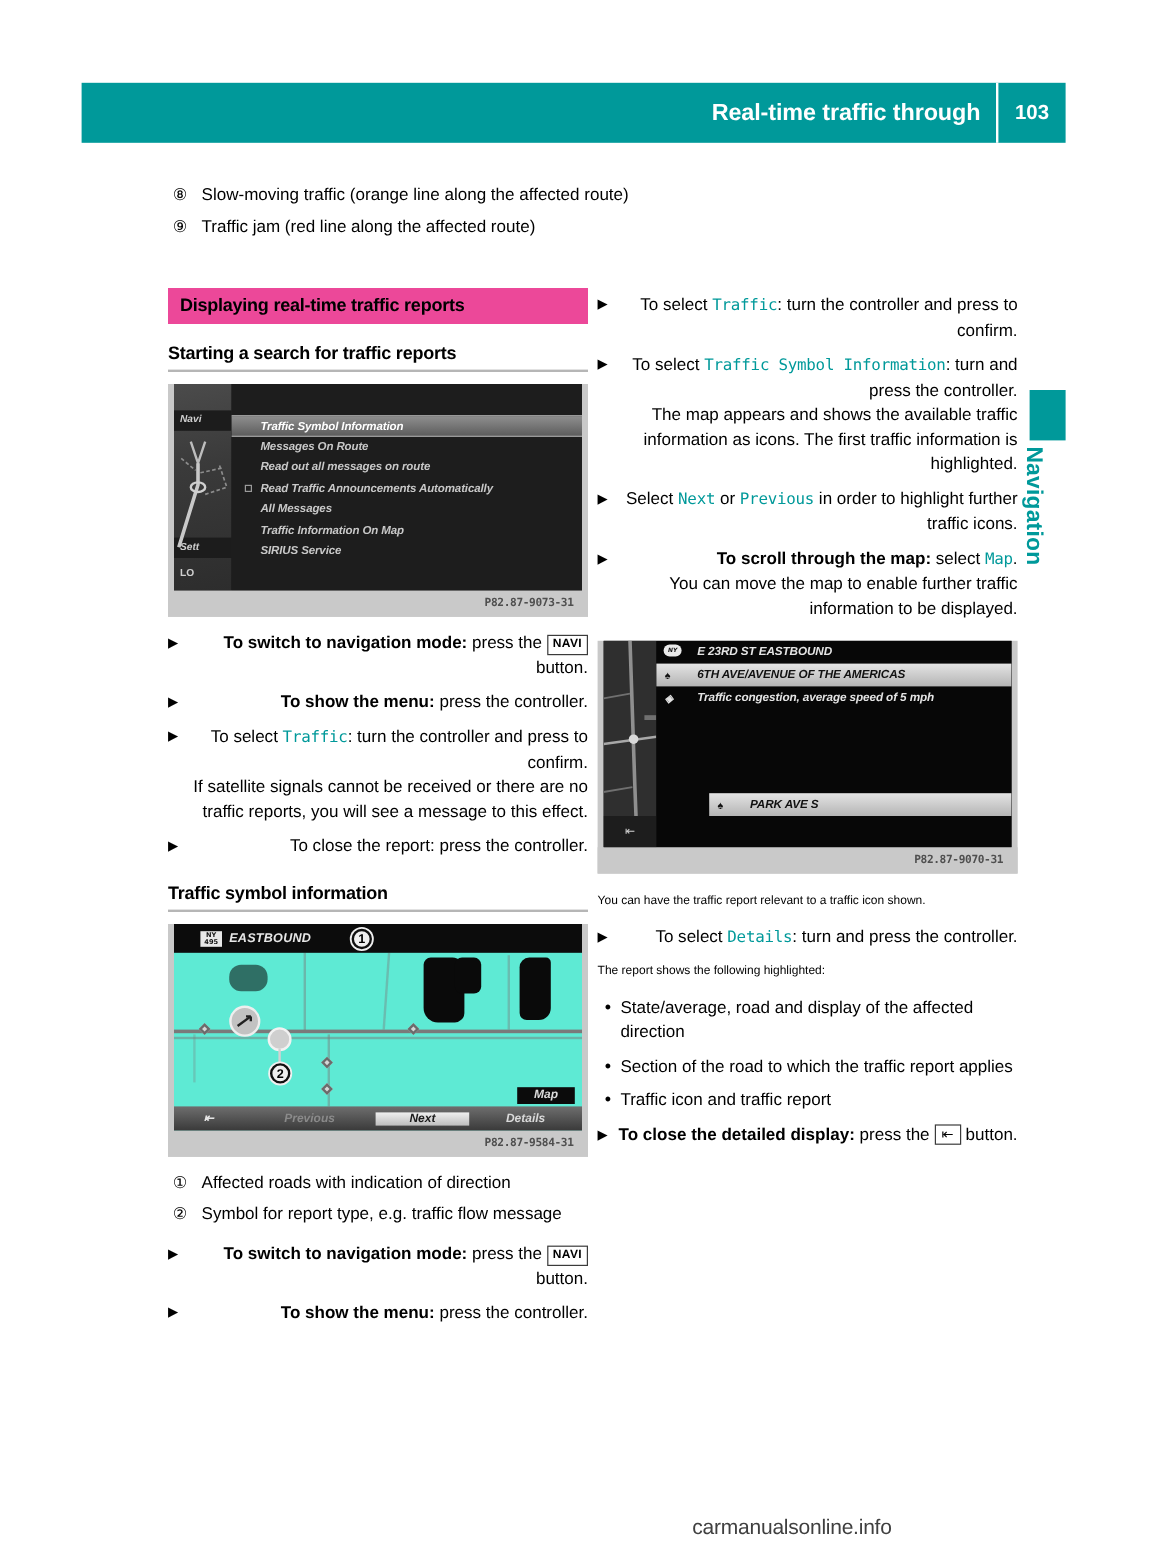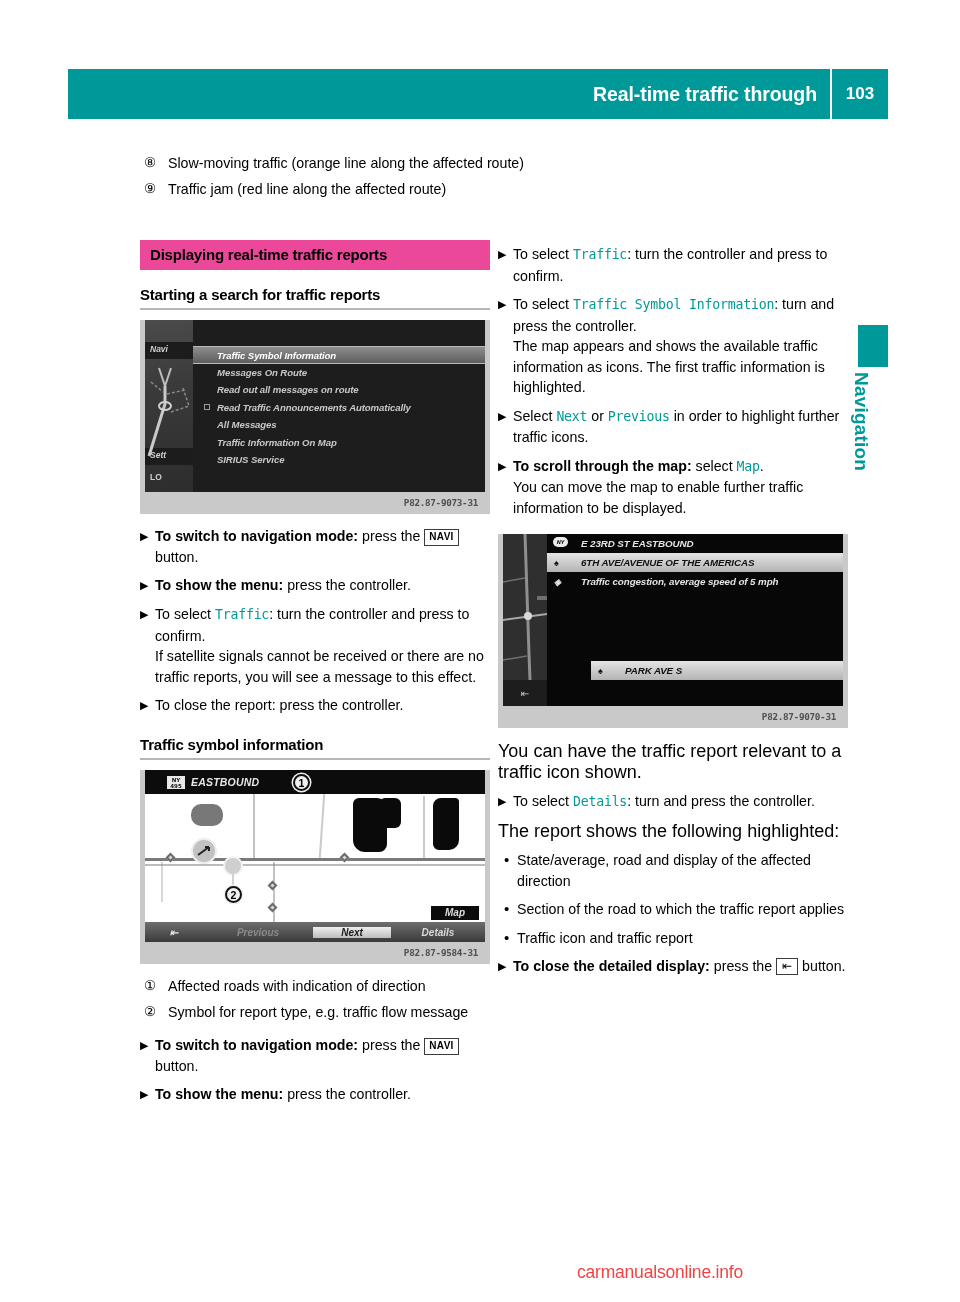--- a/index.html
+++ b/index.html
@@ -127,38 +127,38 @@
     line-height: 20.5px;
     margin-bottom: 8px;
   }
   .step-mark {
     flex: none;
     width: 15px;
     font-size: 11px;
     line-height: 21px;
     color: #000;
   }
-  .step-body { flex: 1; }
+  .step-body { flex: 1; text-align: right; }
   .step-body b { font-weight: bold; }
   .dotrow {
     display: flex;
     align-items: flex-start;
     font-size: 14.2px;
     line-height: 20.5px;
     margin-bottom: 8px;
     padding-left: 6px;
   }
   .dotrow .dot {
     flex: none;
     width: 13px;
     font-size: 15px;
     line-height: 20px;
   }
   .para {
-    font-size: 18px;
+    font-size: 10px;
     line-height: 20.5px;
     margin-bottom: 9px;
   }
   .cmd {
     font-family: "DejaVu Sans Mono", monospace;
     color: #00999a;
     font-size: 13.2px;
     letter-spacing: -0.2px;
   }
   .keycap {
@@ -241,21 +241,21 @@
     color: #ffffff;
     border-top: 1px solid #b9b9b9;
     border-bottom: 1px solid #b9b9b9;
   }
   .f1-menu .mi .chk {
     position: absolute; left: 11px; top: 5.5px;
     width: 6px; height: 6px; border: 1px solid #9a9a9a;
   }
 
   
-  .f2-map { position: absolute; inset: 0; background: #ffffff; }
+  .f2-map { position: absolute; inset: 0; background: #5eead4; }
   .f2-topbar {
     position: absolute; left: 0; top: 0; width: 100%; height: 24px;
     background: #0c0c0c; display: flex; align-items: center; padding-left: 22px;
   }
   .f2-badge {
     width: 18px; height: 13px; background: #e8e8e8; color: #111;
     font-size: 5.5px; font-weight: bold; line-height: 6px; text-align: center;
     padding-top: 1px; margin-right: 6px; font-family: "DejaVu Sans", sans-serif;
   }
   .f2-topbar .t {
@@ -330,21 +330,21 @@
     background: #1d1d1d; display:flex; align-items:center; justify-content:center;
     color: #cfcfcf; font-size: 10px;
   }
 
   
   .watermark {
     position: absolute;
     left: 0; top: 1262px; width: 960px;
     text-align: center;
     padding-left: 360px;
-    color: #ef4444;
+    color: #404040;
     font-size: 17.5px;
     letter-spacing: -0.2px;
   }
 </style>
 </head>
 <body>
 
 <div class="header-band">
   <span class="header-title">Real-time traffic through</span>
   <div class="header-sep"></div>

